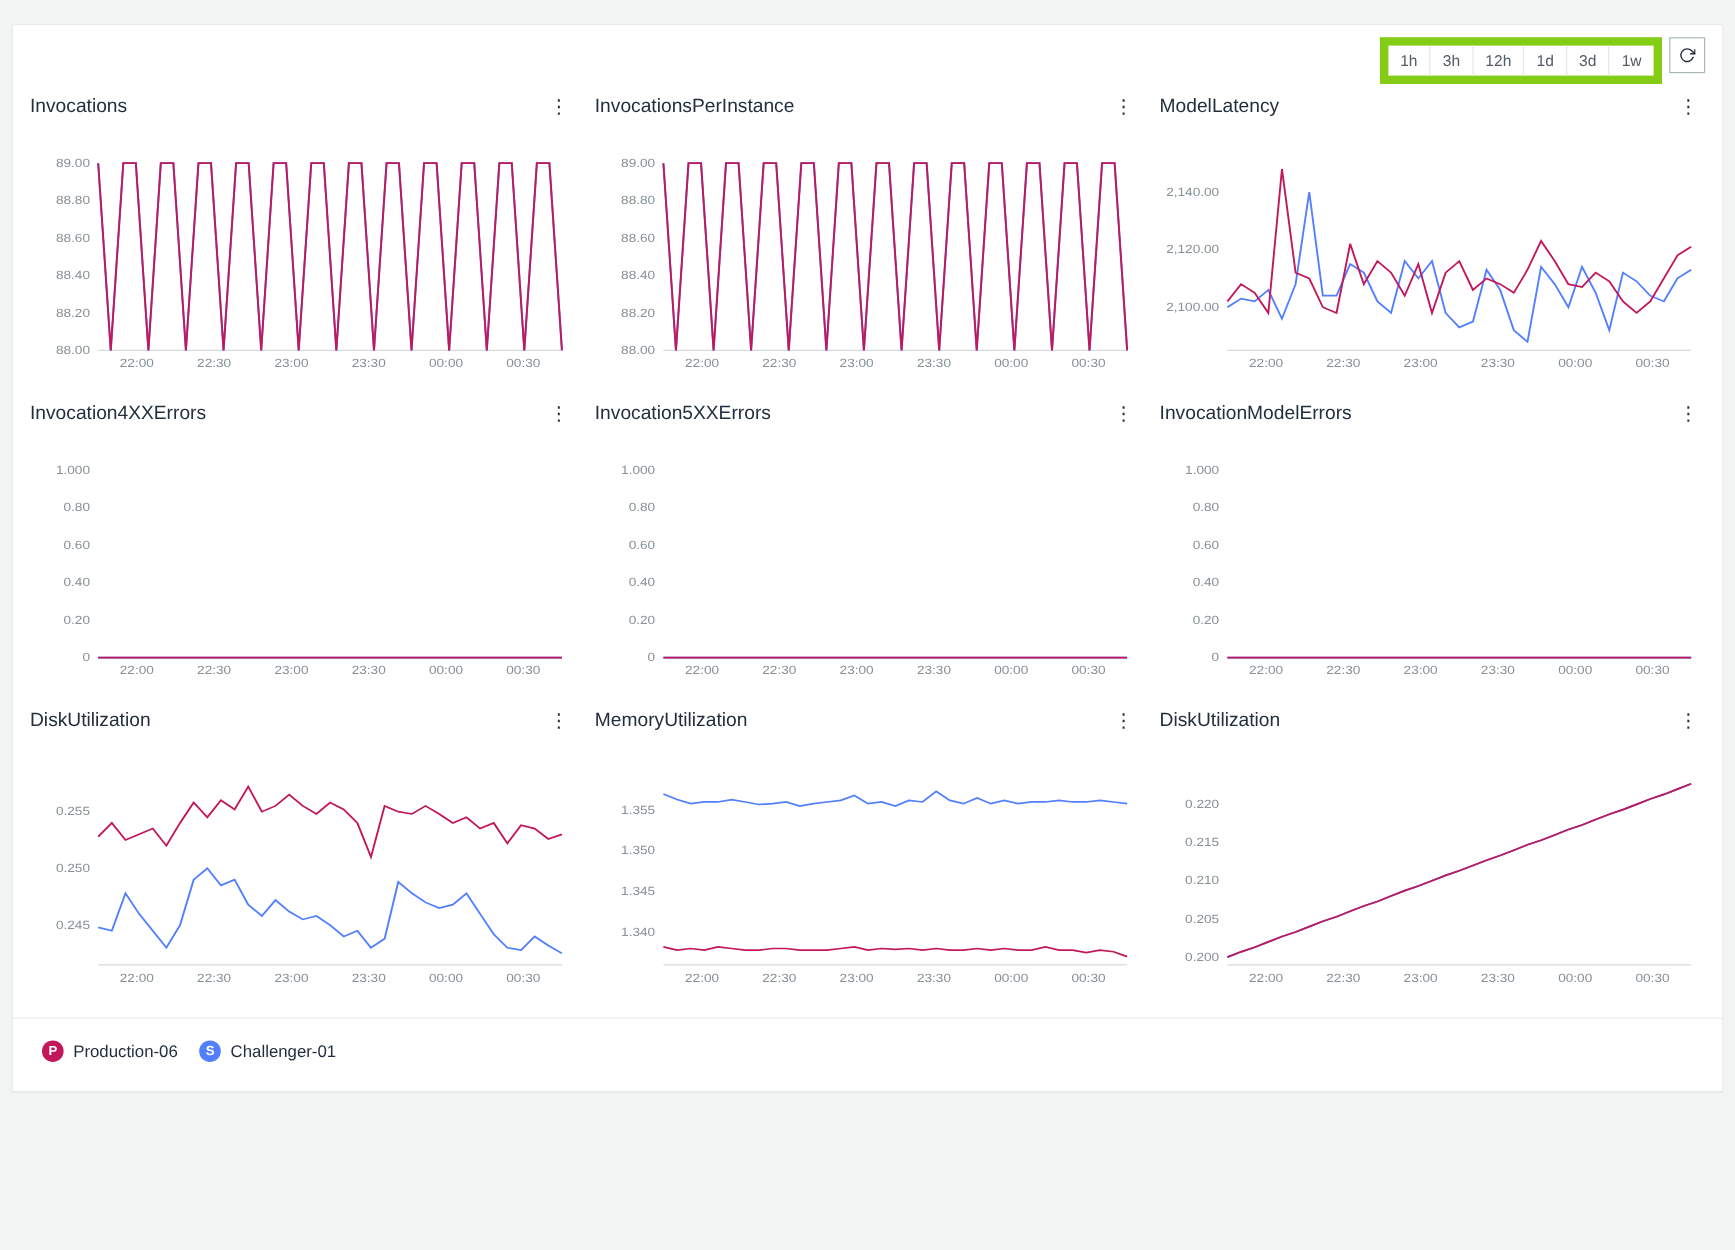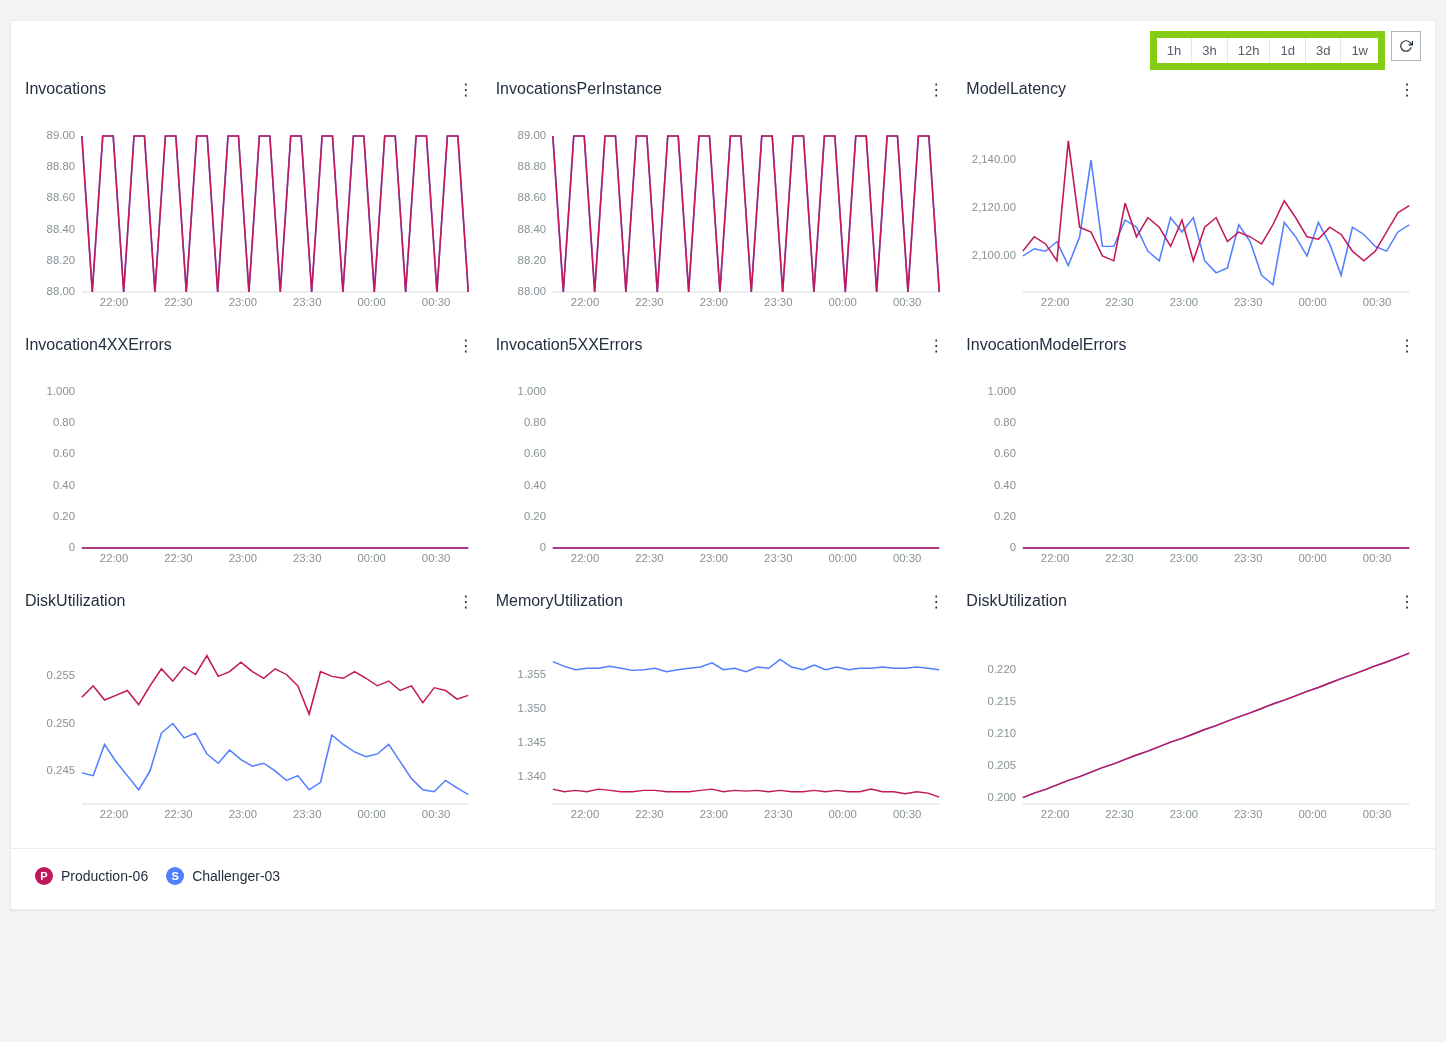--- a/index.html
+++ b/index.html
@@ -326,16 +326,16 @@
       </div>
     </div>
 
   <div class="legend-bar">
       <div class="legend-item">
         <div class="legend-dot p">P</div>
         <span>Production-06</span>
       </div>
       <div class="legend-item">
         <div class="legend-dot s">S</div>
-        <span>Challenger-03</span>
+        <span>Challenger-01</span>
       </div>
     </div>
 </div>
 
 </body></html>

